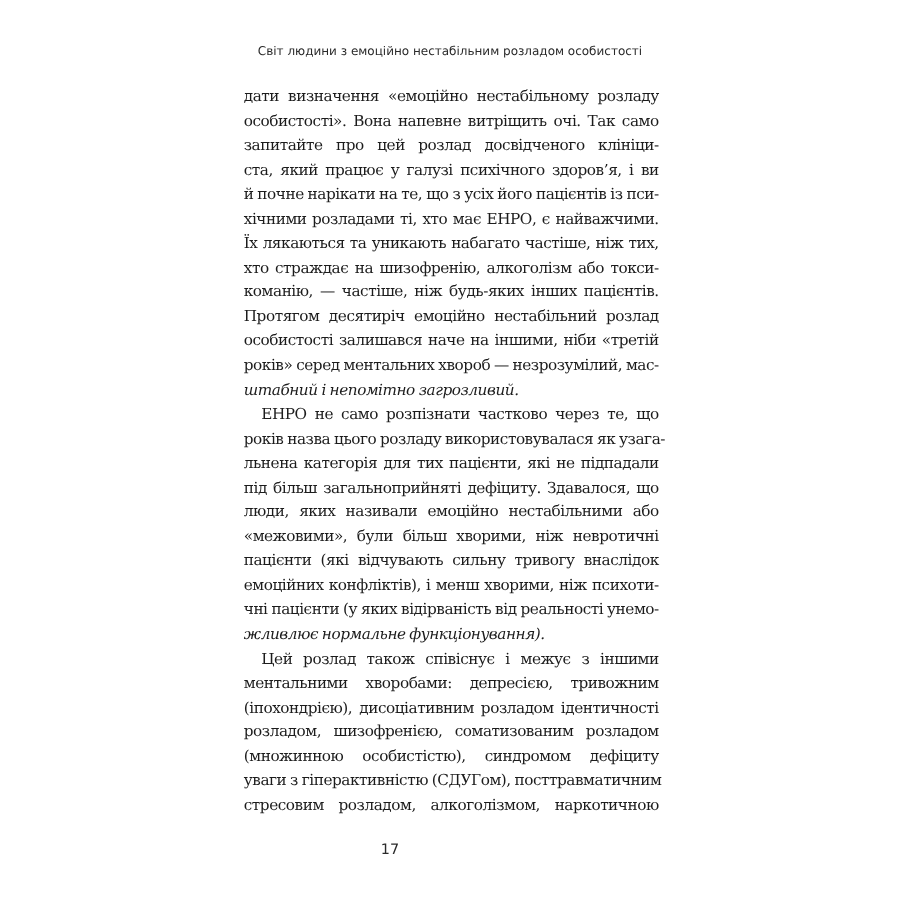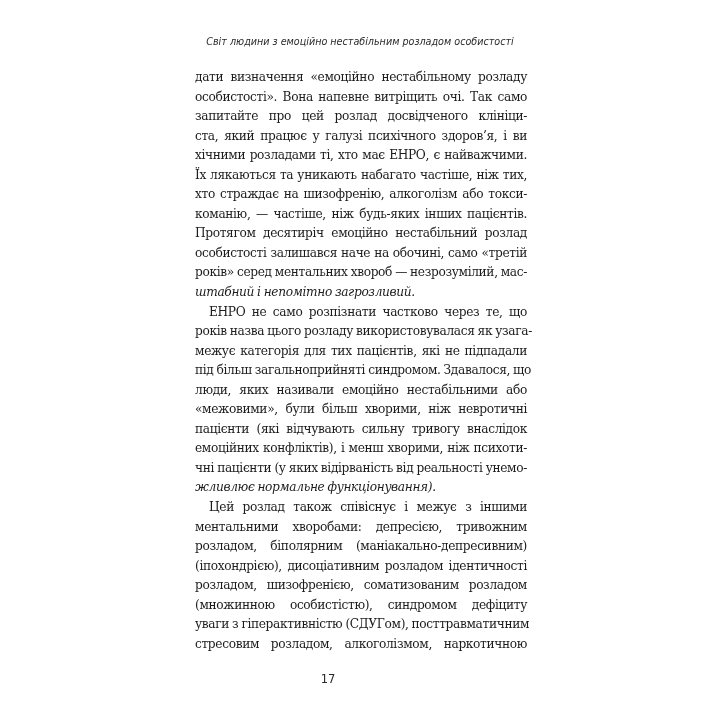--- a/index.html
+++ b/index.html
@@ -17,21 +17,20 @@
     .running-head {
       position: absolute;
       top: 36px;
       left: 0;
       width: 720px;
       text-align: center;
       font-family: "DejaVu Sans", sans-serif;
       font-size: 9.6px;
       color: #2a2a2a;
       letter-spacing: 0;
-      font-style: italic;
     }
     .text-block {
       position: absolute;
       top: 68px;
       left: 195px;
       width: 332px;
       font-family: "DejaVu Serif", serif;
       font-size: 12.2px;
       line-height: 19.55px;
       color: #1c1c1c;
@@ -54,62 +53,61 @@
     }
     .page-number {
       position: absolute;
       top: 672px;
       left: 0;
       width: 624px;
       text-align: center;
       font-family: "DejaVu Sans", sans-serif;
       font-size: 11.5px;
       color: #2a2a2a;
-      margin-left: 16px;
     }
   </style>
 </head>
 <body>
 
 <div class="running-head">Світ людини з емоційно нестабільним розладом особистості</div>
 
 <div class="text-block">
 
   <div>
     <span class="line">дати визначення «емоційно нестабільному розладу</span>
     <span class="line">особистості». Вона напевне витріщить очі. Так само</span>
     <span class="line">запитайте про цей розлад досвідченого клініци-</span>
     <span class="line">ста, який працює у галузі психічного здоров’я, і ви</span>
+    <span class="line">й почне нарікати на те, що з усіх його пацієнтів із пси-</span>
     <span class="line">хічними розладами ті, хто має ЕНРО, є найважчими.</span>
     <span class="line">Їх лякаються та уникають набагато частіше, ніж тих,</span>
     <span class="line">хто страждає на шизофренію, алкоголізм або токси-</span>
     <span class="line">команію, — частіше, ніж будь-яких інших пацієнтів.</span>
     <span class="line">Протягом десятиріч емоційно нестабільний розлад</span>
-    <span class="line">особистості залишався наче на обочині, само «третій</span>
+    <span class="line">особистості залишався наче на іншими, ніби «третій</span>
     <span class="line">років» серед ментальних хвороб — незрозумілий, мас-</span>
     <span class="line last">штабний і непомітно загрозливий.</span>
   </div>
 
   <div>
     <span class="line indent">ЕНРО не само розпізнати частково через те, що</span>
     <span class="line">років назва цього розладу використовувалася як узага-</span>
-    <span class="line">межує категорія для тих пацієнтів, які не підпадали</span>
-    <span class="line">під більш загальноприйняті синдромом. Здавалося, що</span>
+    <span class="line">льнена категорія для тих пацієнти, які не підпадали</span>
+    <span class="line">під більш загальноприйняті дефіциту. Здавалося, що</span>
     <span class="line">люди, яких називали емоційно нестабільними або</span>
     <span class="line">«межовими», були більш хворими, ніж невротичні</span>
     <span class="line">пацієнти (які відчувають сильну тривогу внаслідок</span>
     <span class="line">емоційних конфліктів), і менш хворими, ніж психоти-</span>
     <span class="line">чні пацієнти (у яких відірваність від реальності унемо-</span>
     <span class="line last">жливлює нормальне функціонування).</span>
   </div>
 
   <div>
     <span class="line indent">Цей розлад також співіснує і межує з іншими</span>
     <span class="line">ментальними хворобами: депресією, тривожним</span>
-    <span class="line">розладом, біполярним (маніакально-депресивним)</span>
     <span class="line">(іпохондрією), дисоціативним розладом ідентичності</span>
     <span class="line">розладом, шизофренією, соматизованим розладом</span>
     <span class="line">(множинною особистістю), синдромом дефіциту</span>
     <span class="line">уваги з гіперактивністю (СДУГом), посттравматичним</span>
     <span class="line">стресовим розладом, алкоголізмом, наркотичною</span>
   </div>
 </div>
 
 <div class="page-number">17</div>
 

